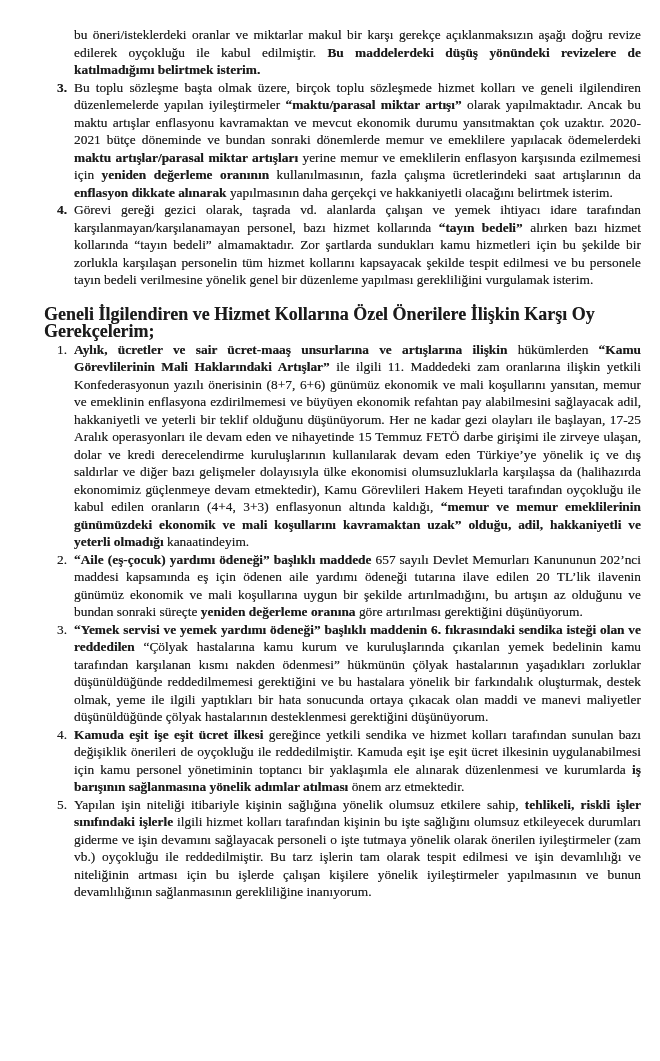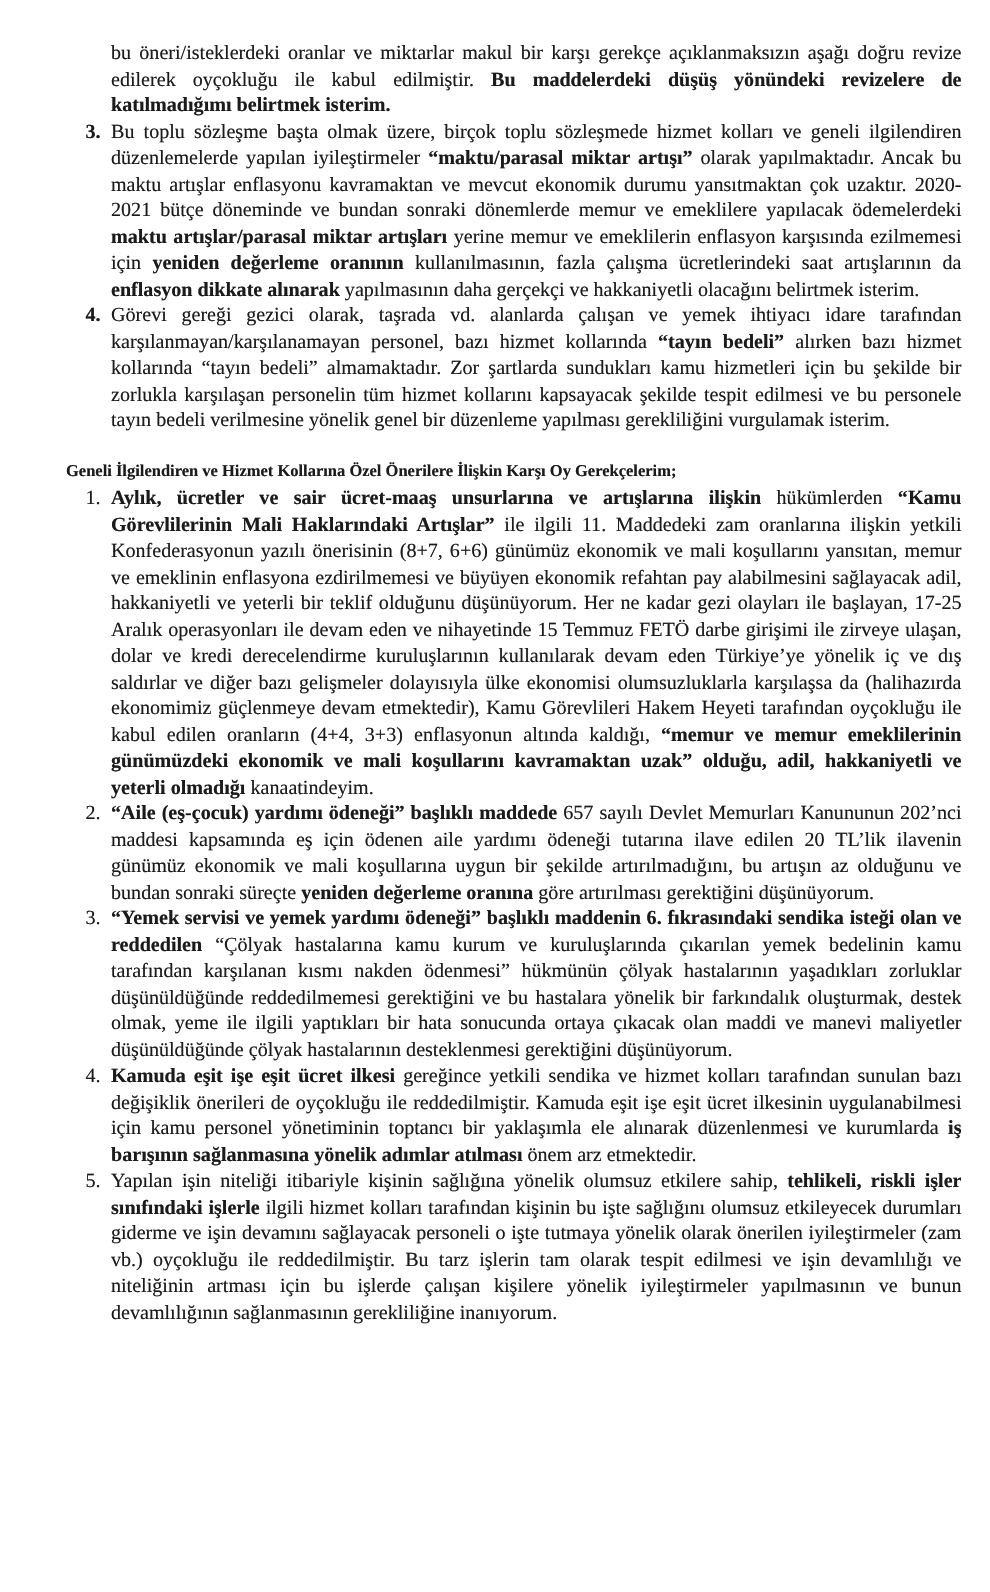--- a/index.html
+++ b/index.html
@@ -28,21 +28,21 @@
   .li { display: flex; }
   .num {
     flex: 0 0 30px;
     box-sizing: border-box;
     text-align: right;
     padding-right: 7px;
   }
   .num.boldnum { font-weight: bold; }
   .litext { flex: 1; text-align: justify; min-width: 0; }
   h2.heading {
-    font-size: 11px;
+    font-size: 18px;
     line-height: 17.5px;
     font-weight: bold;
     margin: 17px 0 0 0;
     text-align: left;
   }
   b { font-weight: bold; }
 </style>
 </head>
 <body>
 

